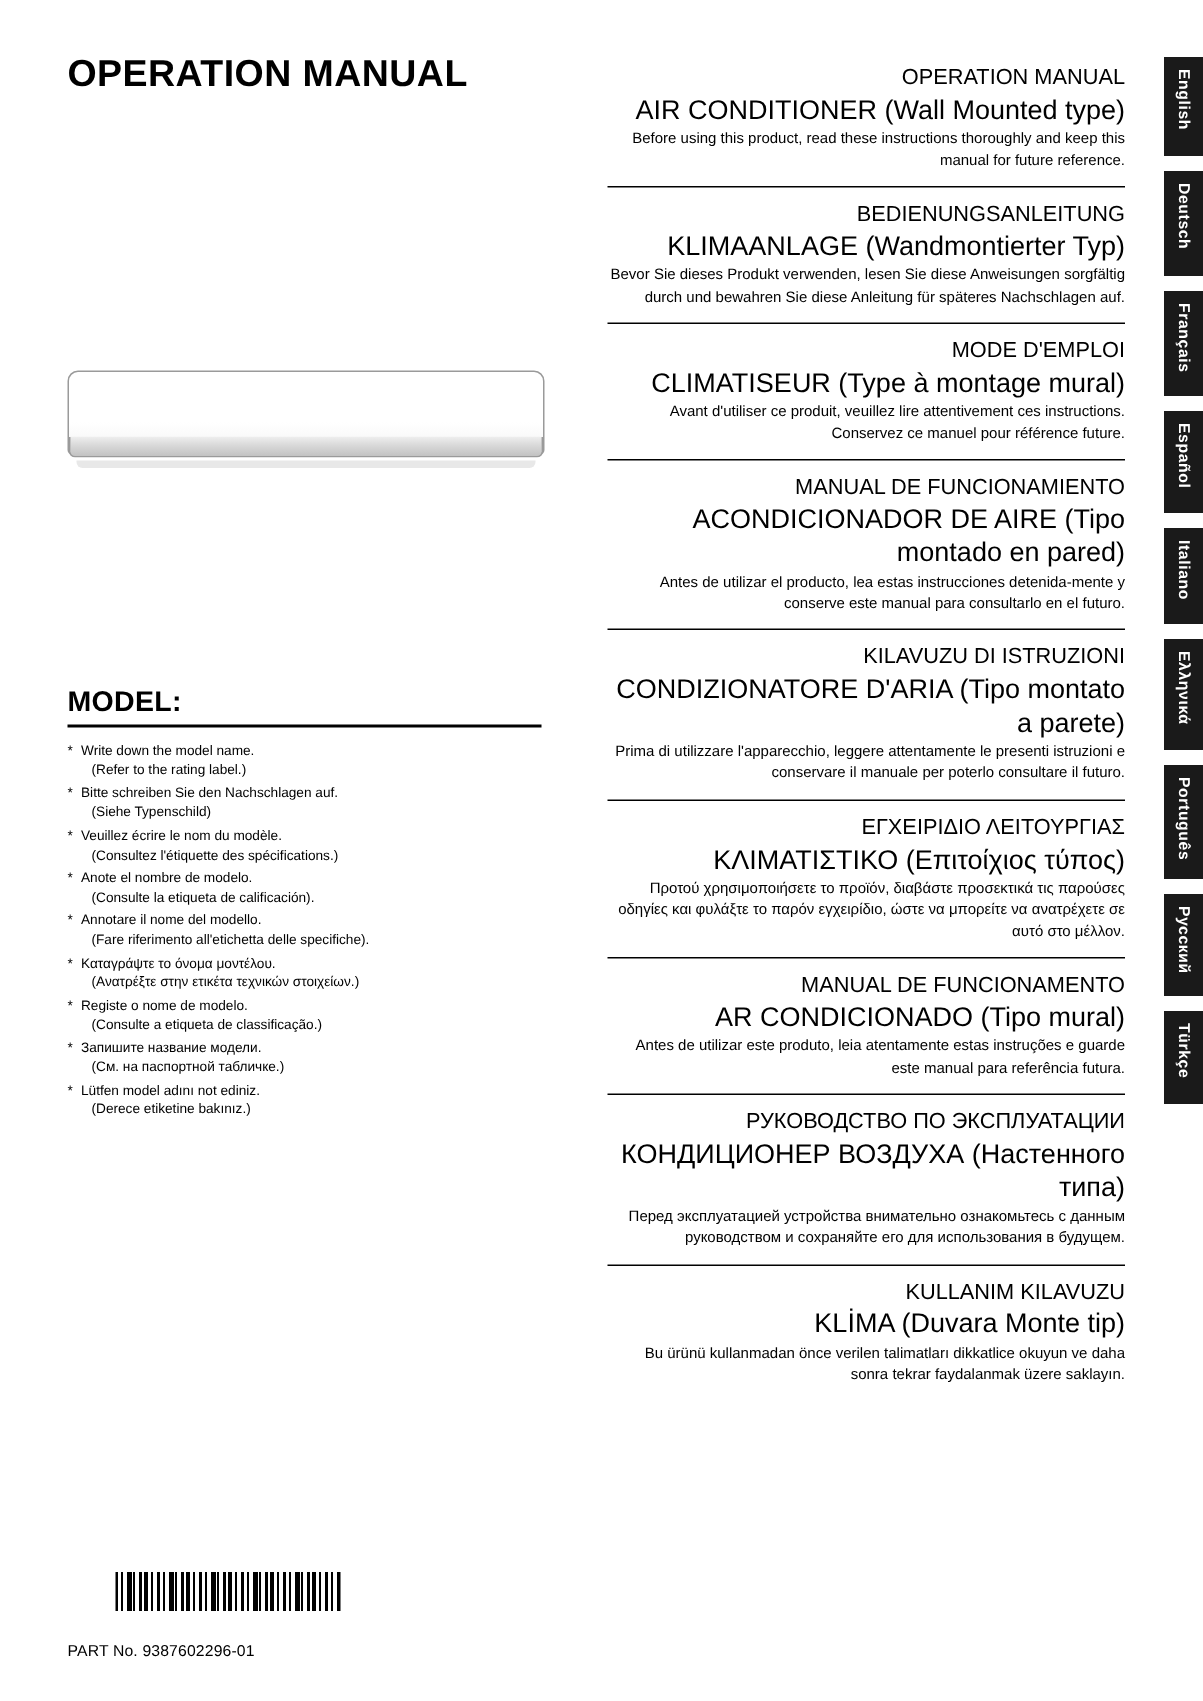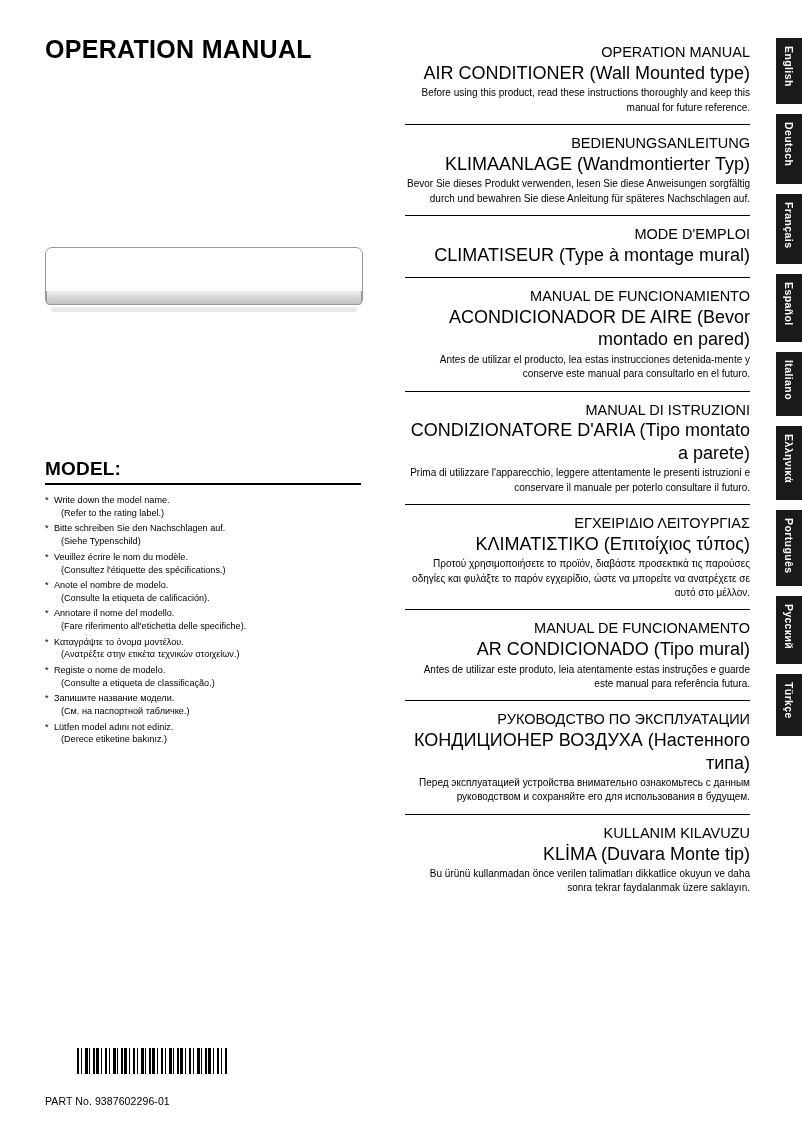--- a/index.html
+++ b/index.html
@@ -246,30 +246,31 @@
 
     <div class="lang-block">
       <div class="lang-title">BEDIENUNGSANLEITUNG</div>
       <div class="lang-sub">KLIMAANLAGE (Wandmontierter Typ)</div>
       <div class="lang-body">Bevor Sie dieses Produkt verwenden, lesen Sie diese Anweisungen sorgfältig durch und bewahren Sie diese Anleitung für späteres Nachschlagen auf.</div>
     </div>
 
     <div class="lang-block">
       <div class="lang-title">MODE D'EMPLOI</div>
       <div class="lang-sub">CLIMATISEUR (Type à montage mural)</div>
+      <div class="lang-body">Avant d'utiliser ce produit, veuillez lire attentivement ces instructions. Conservez ce manuel pour référence future.</div>
     </div>
 
     <div class="lang-block">
       <div class="lang-title">MANUAL DE FUNCIONAMIENTO</div>
-      <div class="lang-sub">ACONDICIONADOR DE AIRE (Bevor montado en pared)</div>
+      <div class="lang-sub">ACONDICIONADOR DE AIRE (Tipo montado en pared)</div>
       <div class="lang-body">Antes de utilizar el producto, lea estas instrucciones detenida-mente y conserve este manual para consultarlo en el futuro.</div>
     </div>
 
     <div class="lang-block">
-      <div class="lang-title">MANUAL DI ISTRUZIONI</div>
+      <div class="lang-title">KILAVUZU DI ISTRUZIONI</div>
       <div class="lang-sub">CONDIZIONATORE D'ARIA (Tipo montato a parete)</div>
       <div class="lang-body">Prima di utilizzare l'apparecchio, leggere attentamente le presenti istruzioni e conservare il manuale per poterlo consultare il futuro.</div>
     </div>
 
     <div class="lang-block">
       <div class="lang-title">ΕΓΧΕΙΡΙΔΙΟ ΛΕΙΤΟΥΡΓΙΑΣ</div>
       <div class="lang-sub">ΚΛΙΜΑΤΙΣΤΙΚΟ (Επιτοίχιος τύπος)</div>
       <div class="lang-body">Προτού χρησιμοποιήσετε το προϊόν, διαβάστε προσεκτικά τις παρούσες οδηγίες και φυλάξτε το παρόν εγχειρίδιο, ώστε να μπορείτε να ανατρέχετε σε αυτό στο μέλλον.</div>
     </div>
 

